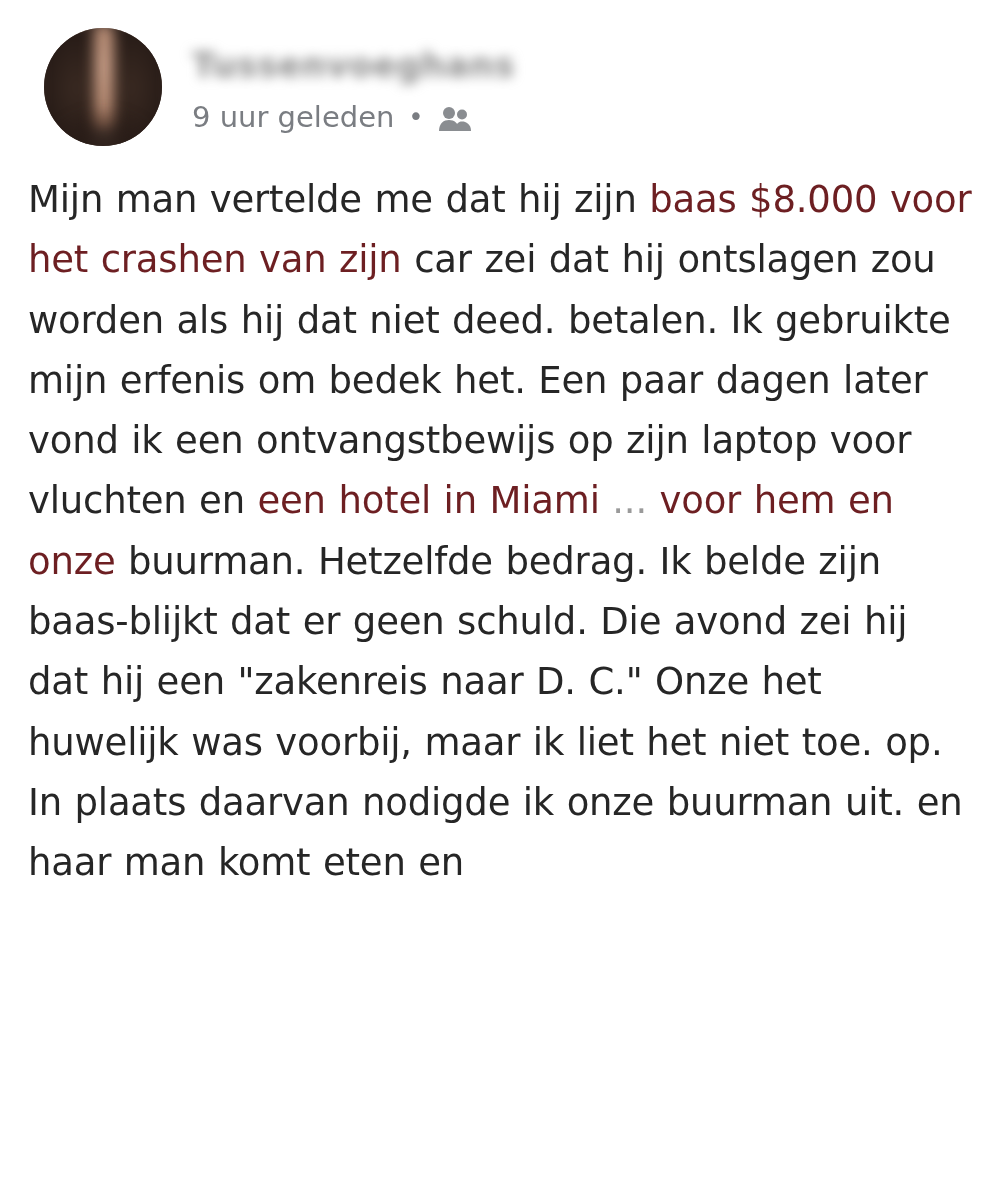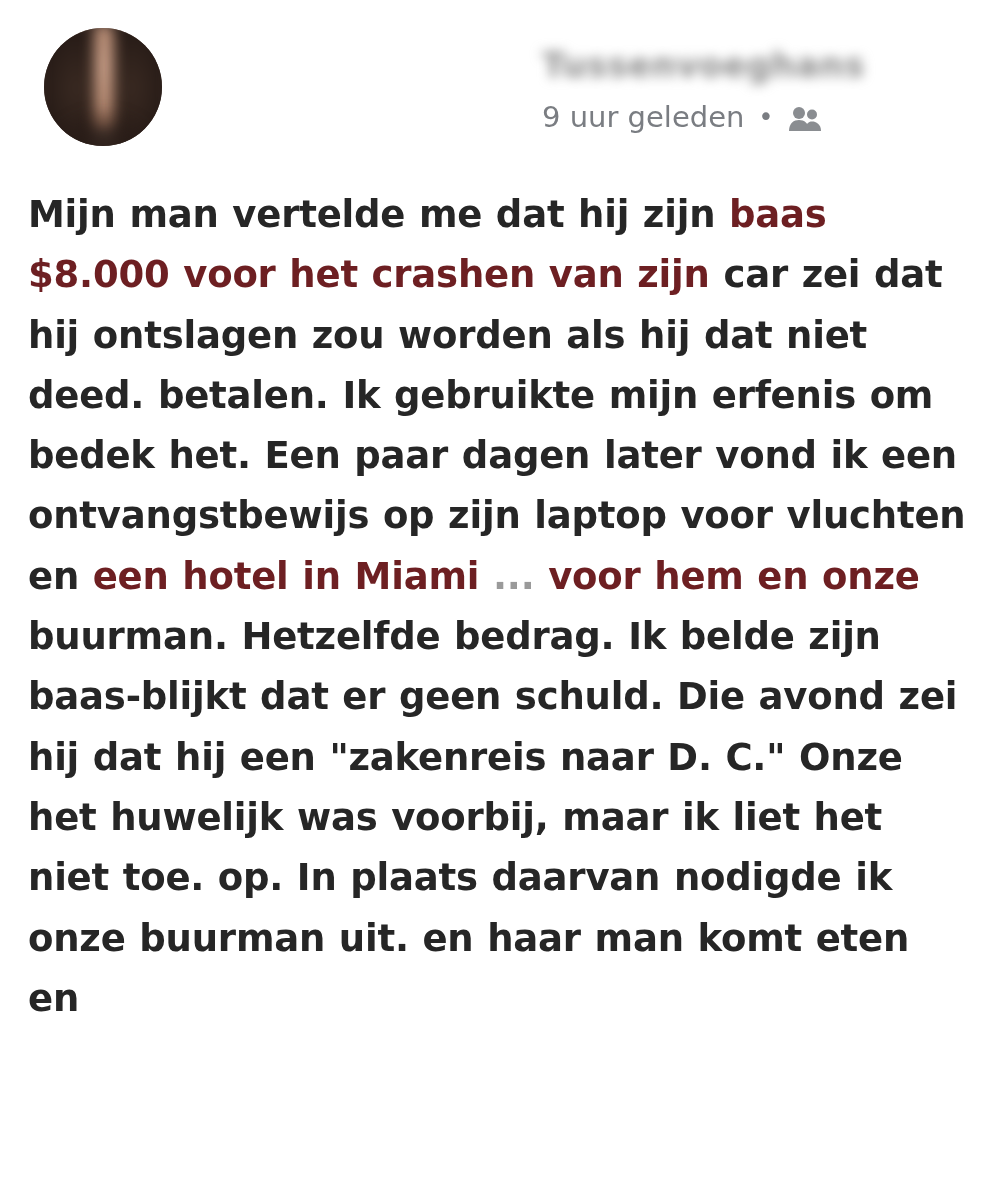--- a/index.html
+++ b/index.html
@@ -19,21 +19,20 @@
     width: 1000px;
     height: 1200px;
     box-sizing: border-box;
     padding: 22px 28px 0 28px;
   }
   .post-header {
     display: flex;
     align-items: flex-start;
     gap: 18px;
     height: 130px;
-    justify-content: space-between;
   }
   .avatar {
     width: 118px;
     height: 118px;
     border-radius: 50%;
     flex: 0 0 118px;
     margin-left: 16px;
     margin-top: 6px;
     overflow: hidden;
     position: relative;
@@ -110,26 +109,26 @@
     line-height: 1;
   }
   .audience-icon {
     display: inline-block;
     width: 34px;
     height: 28px;
     position: relative;
     top: 2px;
   }
   .post-body {
-    margin-top: 33px;
+    margin-top: 18px;
     font-size: 37px;
     line-height: 1.63;
     color: #262626;
     letter-spacing: -0.2px;
-    font-weight: 700;
+    font-weight: 400;
     word-spacing: 1px;
   }
   .hl {
     color: #6d1f22;
   }
   .grey {
     color: #9a9a9a;
   }
   .fade-bottom {
     position: absolute;

